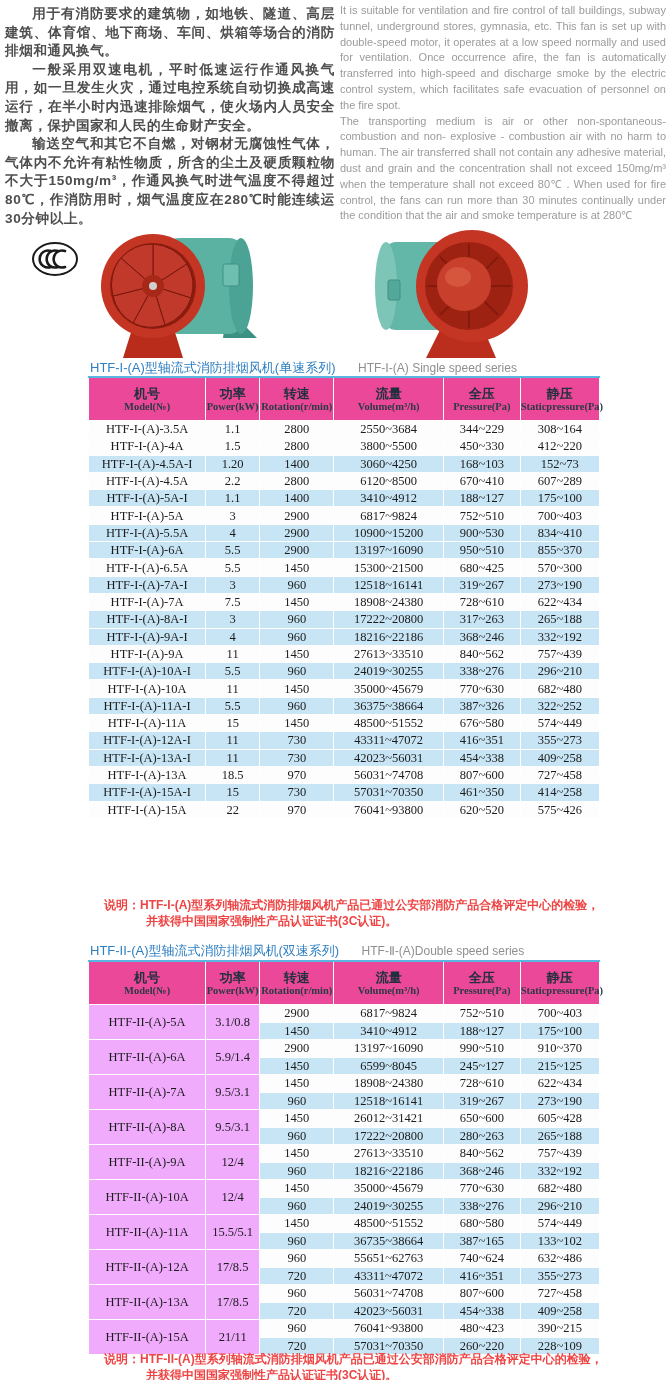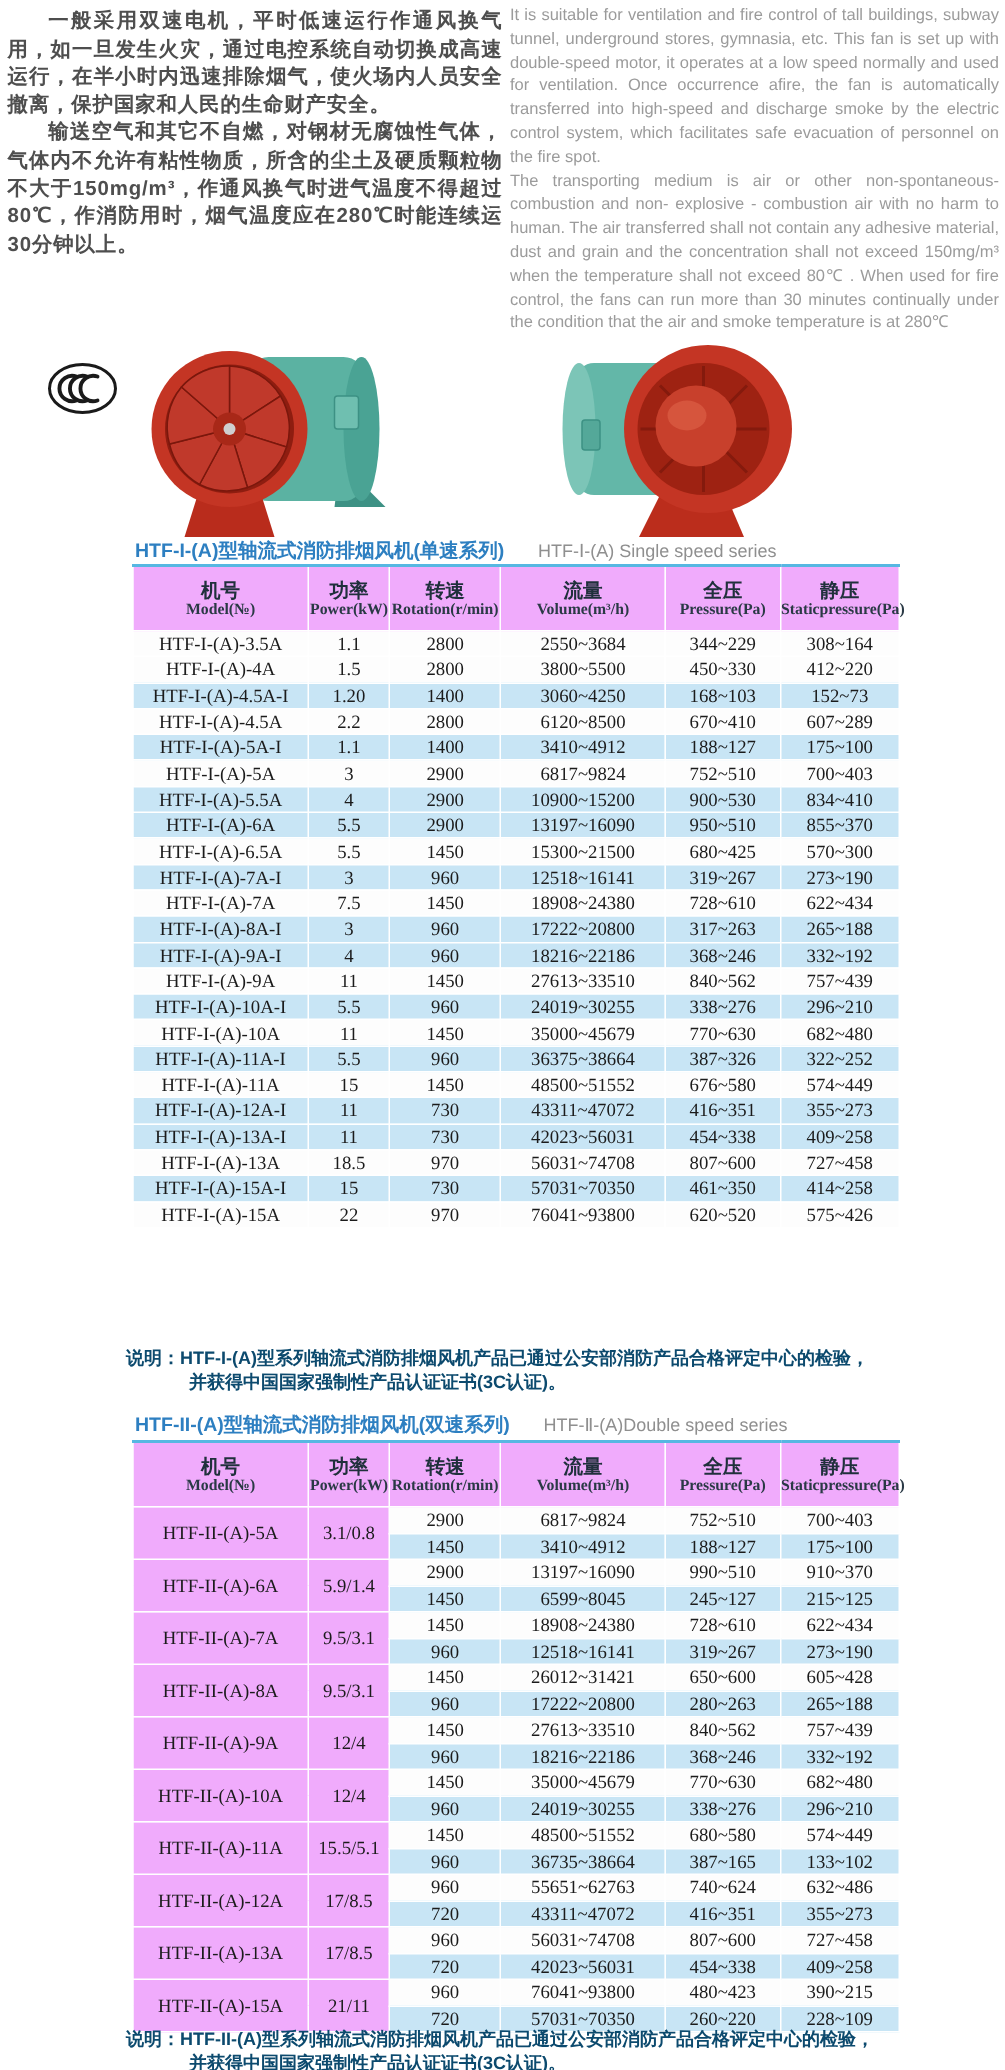--- a/index.html
+++ b/index.html
@@ -14,53 +14,54 @@
             font-size:11px;line-height:15.8px;text-align:justify;}
   .intro-en p{margin:0;}
 
   
   .ccc-badge{position:absolute;left:30px;top:240px;}
   .fan1{position:absolute;left:95px;top:226px;}
   .fan2{position:absolute;left:372px;top:224px;}
 
   
   .sec-title{position:absolute;left:90px;white-space:nowrap;}
-  .sec-title .zh{color:#2d7fc1;font-weight:bold;font-size:13px;}
+  .sec-title .zh{color:#2d7fc1;font-weight:normal;font-size:13px;}
   .sec-title .en{color:#8f8f8f;font-size:12px;margin-left:18px;font-family:"Liberation Sans",sans-serif;}
   .t1-title{top:358px;}
   .t2-title{top:941px;}
 
   
   table.spec{position:absolute;left:88px;width:512px;border-collapse:collapse;table-layout:fixed;
              font-family:"Liberation Serif",serif;}
   #table1{top:376px;}
   #table2{top:960px;}
   table.spec th,table.spec td{border:1px solid #fff;padding:0;text-align:center;vertical-align:middle;}
-  table.spec thead th{background:#f0abfc;height:42px;border-top:2px solid #57b7e2;}
+  table.spec thead th{background:#ec4899;height:42px;border-top:2px solid #57b7e2;}
   .h-zh{font-family:"Liberation Sans",sans-serif;font-weight:bold;font-size:13px;color:#20303c;line-height:15px;}
   .h-en{font-size:10.5px;color:#2a3945;line-height:12px;font-family:"Liberation Serif",serif;}
   table.spec td{font-size:12.5px;color:#1b1b1b;height:16.3px;line-height:14px;}
   #table2 td{height:16.5px;}
   tr.white td{background:#fdfdfd;}
   tr.blue td{background:#c8e5f5;}
   #table2 td.span-cell{background:#f0abfc;}
   th:nth-child(1){width:23%;} th:nth-child(2){width:10.5%;} th:nth-child(3){width:14.5%;}
   th:nth-child(4){width:21.5%;} th:nth-child(5){width:15%;} th:nth-child(6){width:15.5%;}
 
   
-  .note{position:absolute;left:84px;width:530px;color:#0c4a6e;font-size:12px;font-weight:bold;line-height:15.5px;}
+  .note{position:absolute;left:104px;width:530px;color:#ef4444;font-size:12px;font-weight:bold;line-height:15.5px;}
   .note1{top:898px;} .note2{top:1352px;}
   .note .l2{margin-left:42px;}
 </style>
 </head>
 <body>
 
 <div class="page">
 
   <div class="intro-zh">
+    <p>用于有消防要求的建筑物，如地铁、隧道、高层建筑、体育馆、地下商场、车间、烘箱等场合的消防排烟和通风换气。</p>
     <p>一般采用双速电机，平时低速运行作通风换气用，如一旦发生火灾，通过电控系统自动切换成高速运行，在半小时内迅速排除烟气，使火场内人员安全撤离，保护国家和人民的生命财产安全。</p>
     <p>输送空气和其它不自燃，对钢材无腐蚀性气体，气体内不允许有粘性物质，所含的尘土及硬质颗粒物不大于150mg/m³，作通风换气时进气温度不得超过80℃，作消防用时，烟气温度应在280℃时能连续运30分钟以上。</p>
   </div>
 
   <div class="intro-en">
     <p>It is suitable for ventilation and fire control of tall buildings, subway tunnel, underground stores, gymnasia, etc. This fan is set up with double-speed motor, it operates at a low speed normally and used for ventilation. Once occurrence afire, the fan is automatically transferred into high-speed and discharge smoke by the electric control system, which facilitates safe evacuation of personnel on the fire spot.</p>
     <p>The transporting medium is air or other non-spontaneous-combustion and non- explosive - combustion air with no harm to human. The air transferred shall not contain any adhesive material, dust and grain and the concentration shall not exceed 150mg/m³ when the temperature shall not exceed 80℃ . When used for fire control, the fans can run more than 30 minutes continually under the condition that the air and smoke temperature is at 280℃</p>
   </div>
 
   <div class="ccc-badge">

